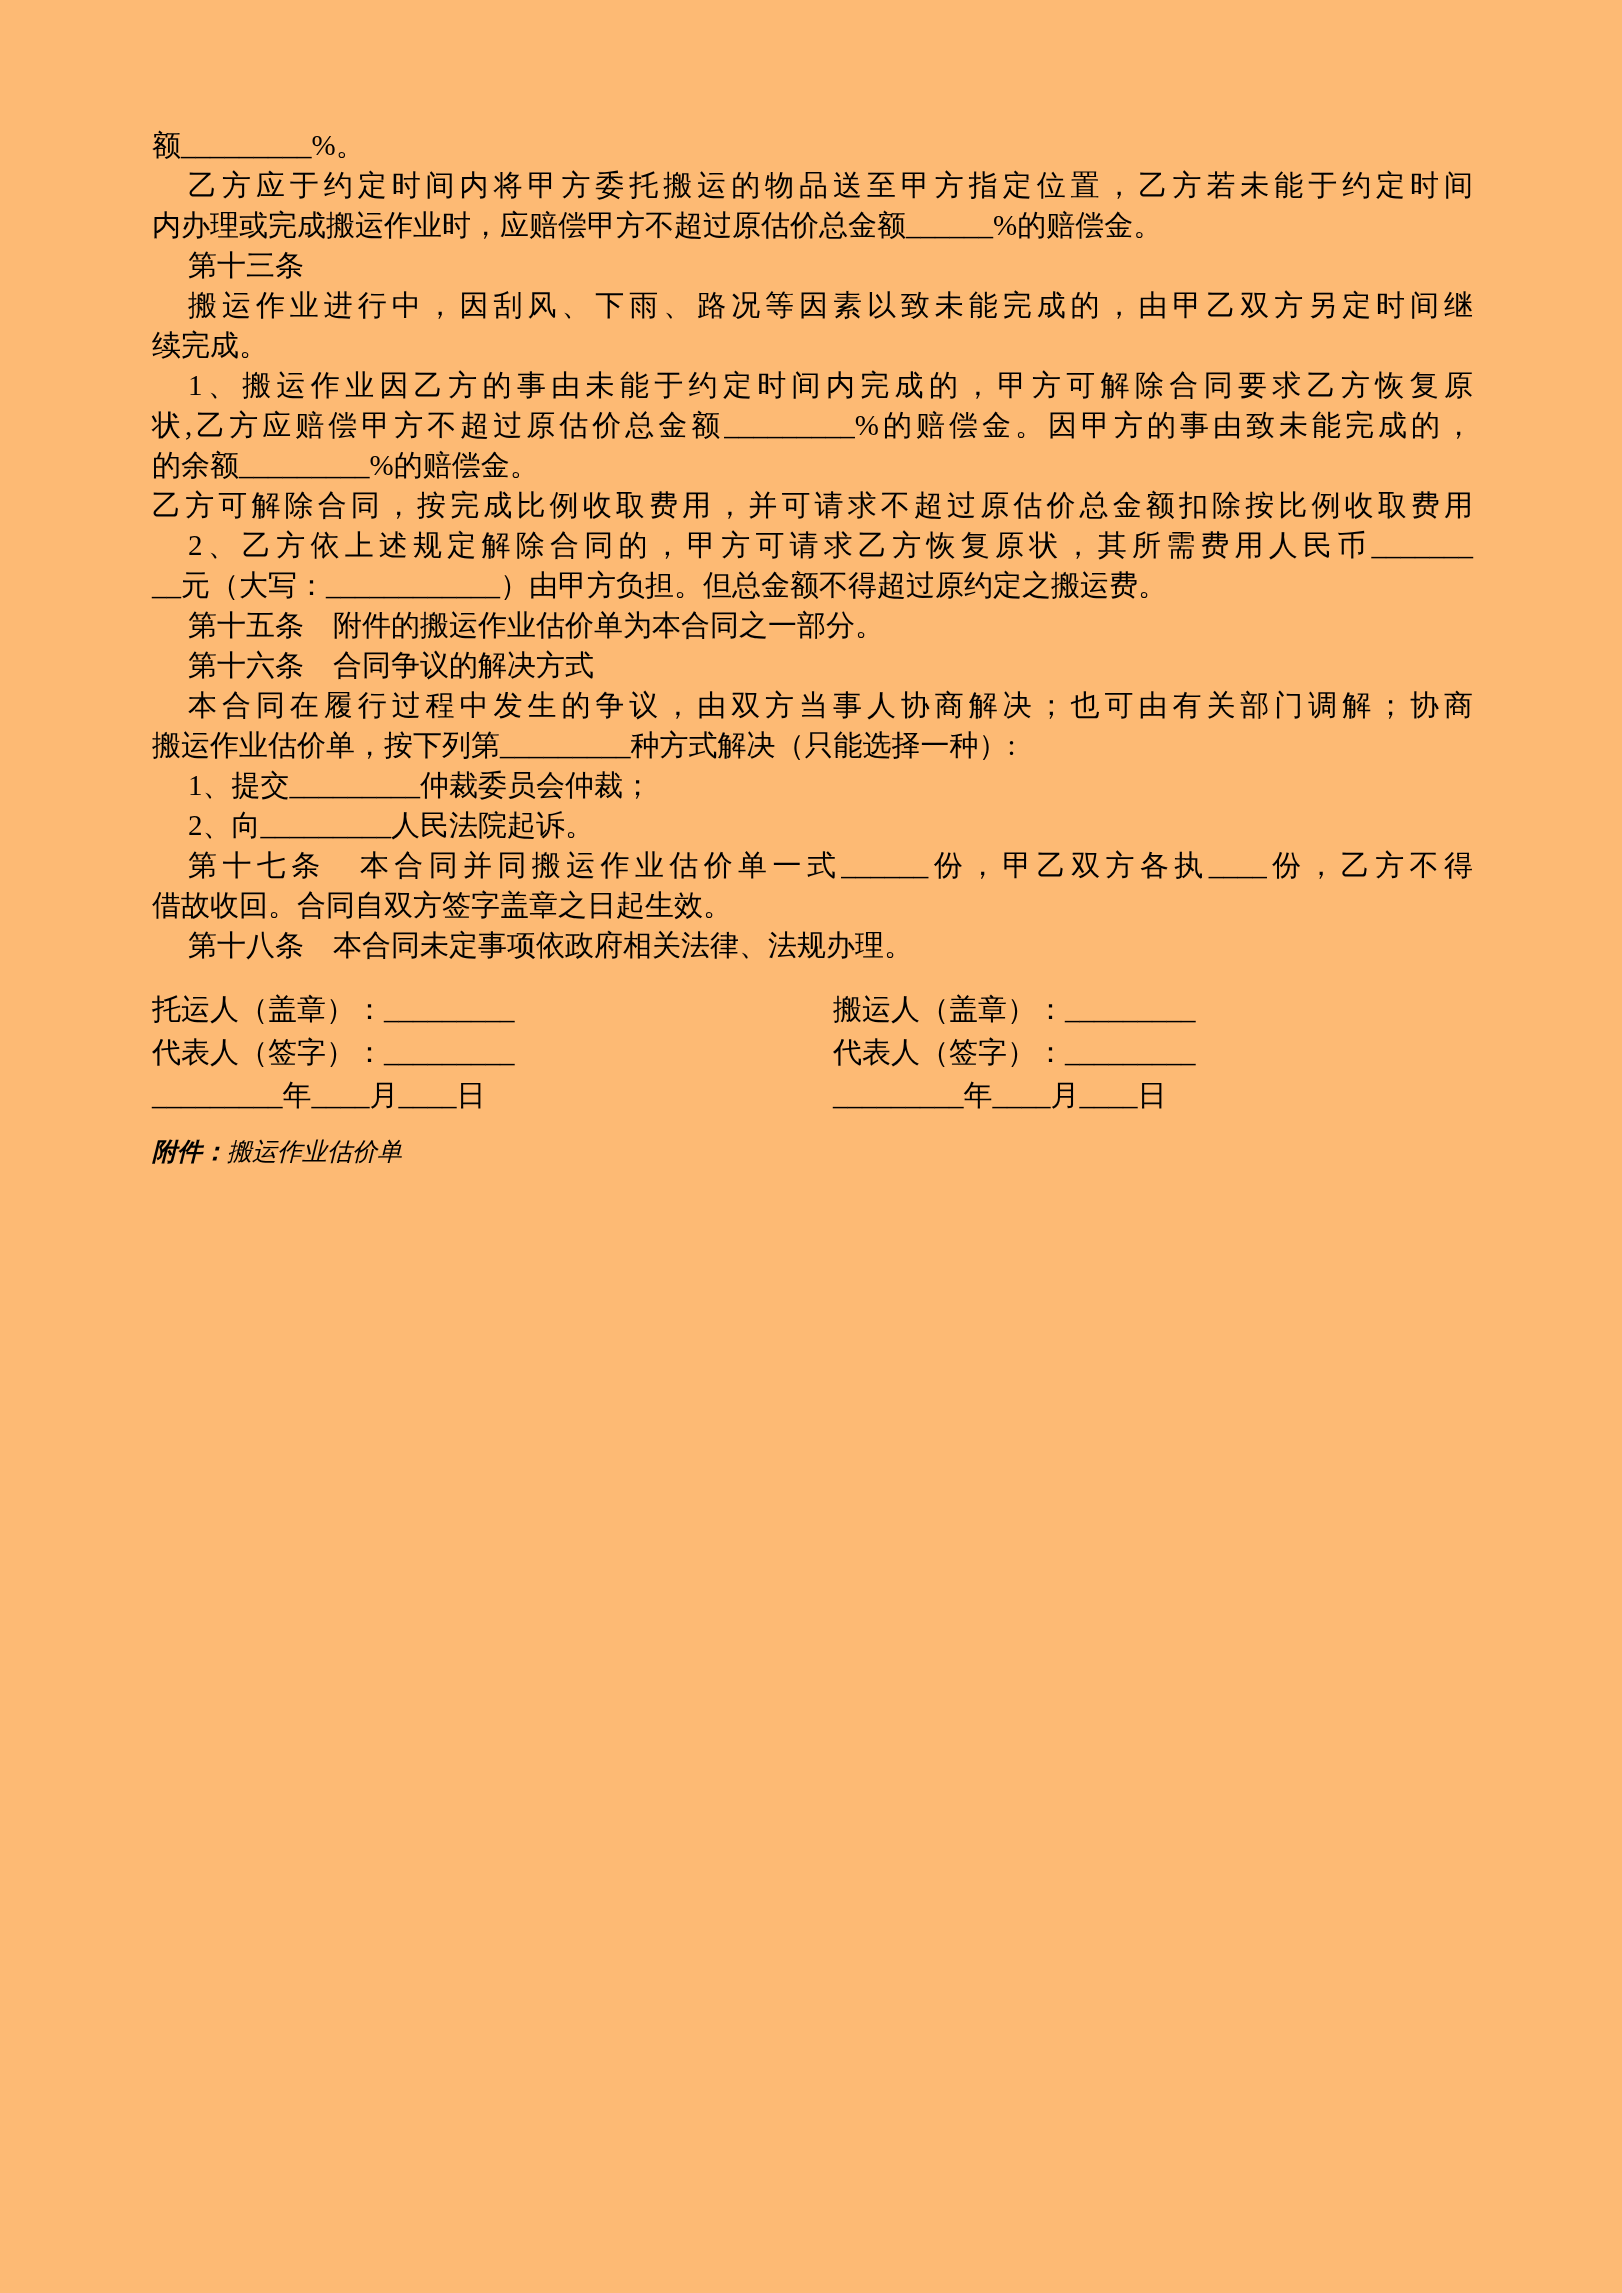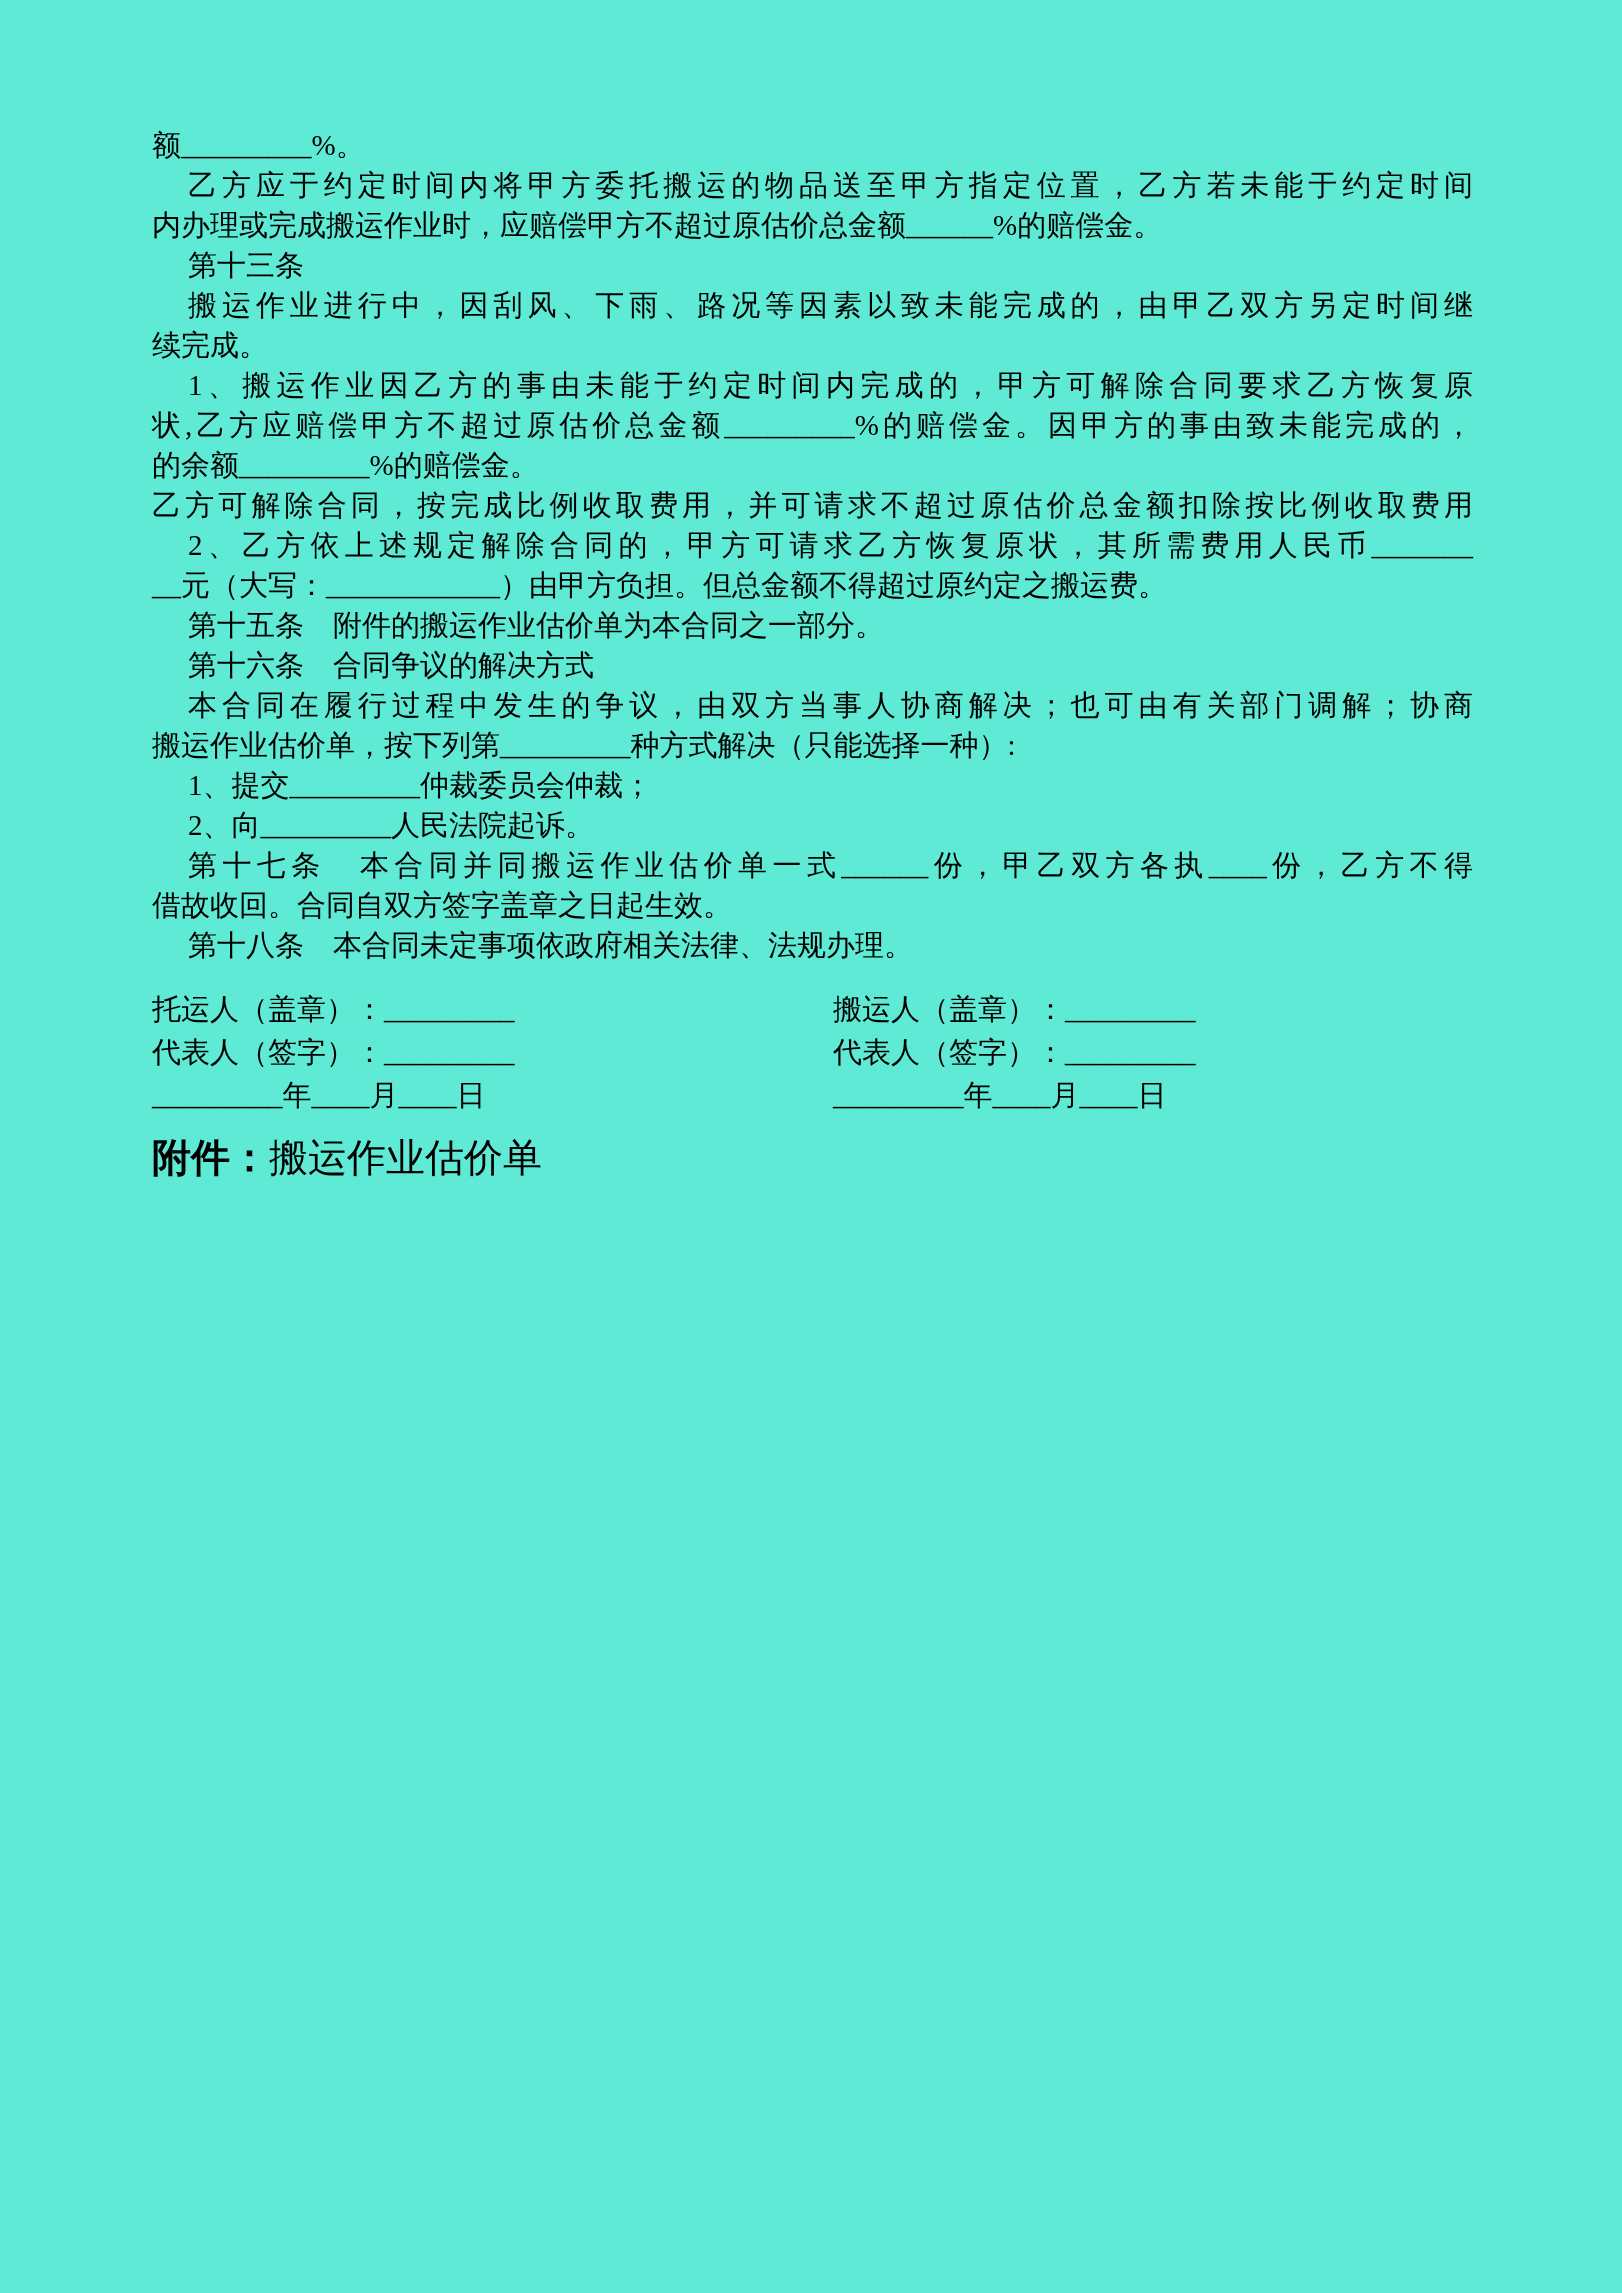--- a/index.html
+++ b/index.html
@@ -10,21 +10,21 @@
   body {
     width: 1623px;
     height: 2294px;
     font-family: "Liberation Serif", "DejaVu Serif", serif;
     color: #000000;
   }
   .page {
     position: relative;
     width: 1623px;
     height: 2294px;
-    background: #5eead4;
+    background: #fdba74;
     overflow: hidden;
   }
   .content {
     position: absolute;
     top: 125px;
     left: 152px;
     width: 1321px;
   }
   .line {
     width: 1321px;
@@ -48,24 +48,25 @@
     line-height: 43px;
   }
   .sig-left {
     width: 681px;
     white-space: nowrap;
   }
   .sig-right {
     white-space: nowrap;
   }
   .attachment {
-    margin-top: 21px;
-    font-size: 39px;
+    margin-top: 15px;
+    font-size: 25px;
     line-height: 40px;
     white-space: nowrap;
+    font-style: italic;
   }
   .bold {
     font-weight: bold;
   }
 </style>
 </head>
 <body>
 
 <div class="page">
   <div class="content">

